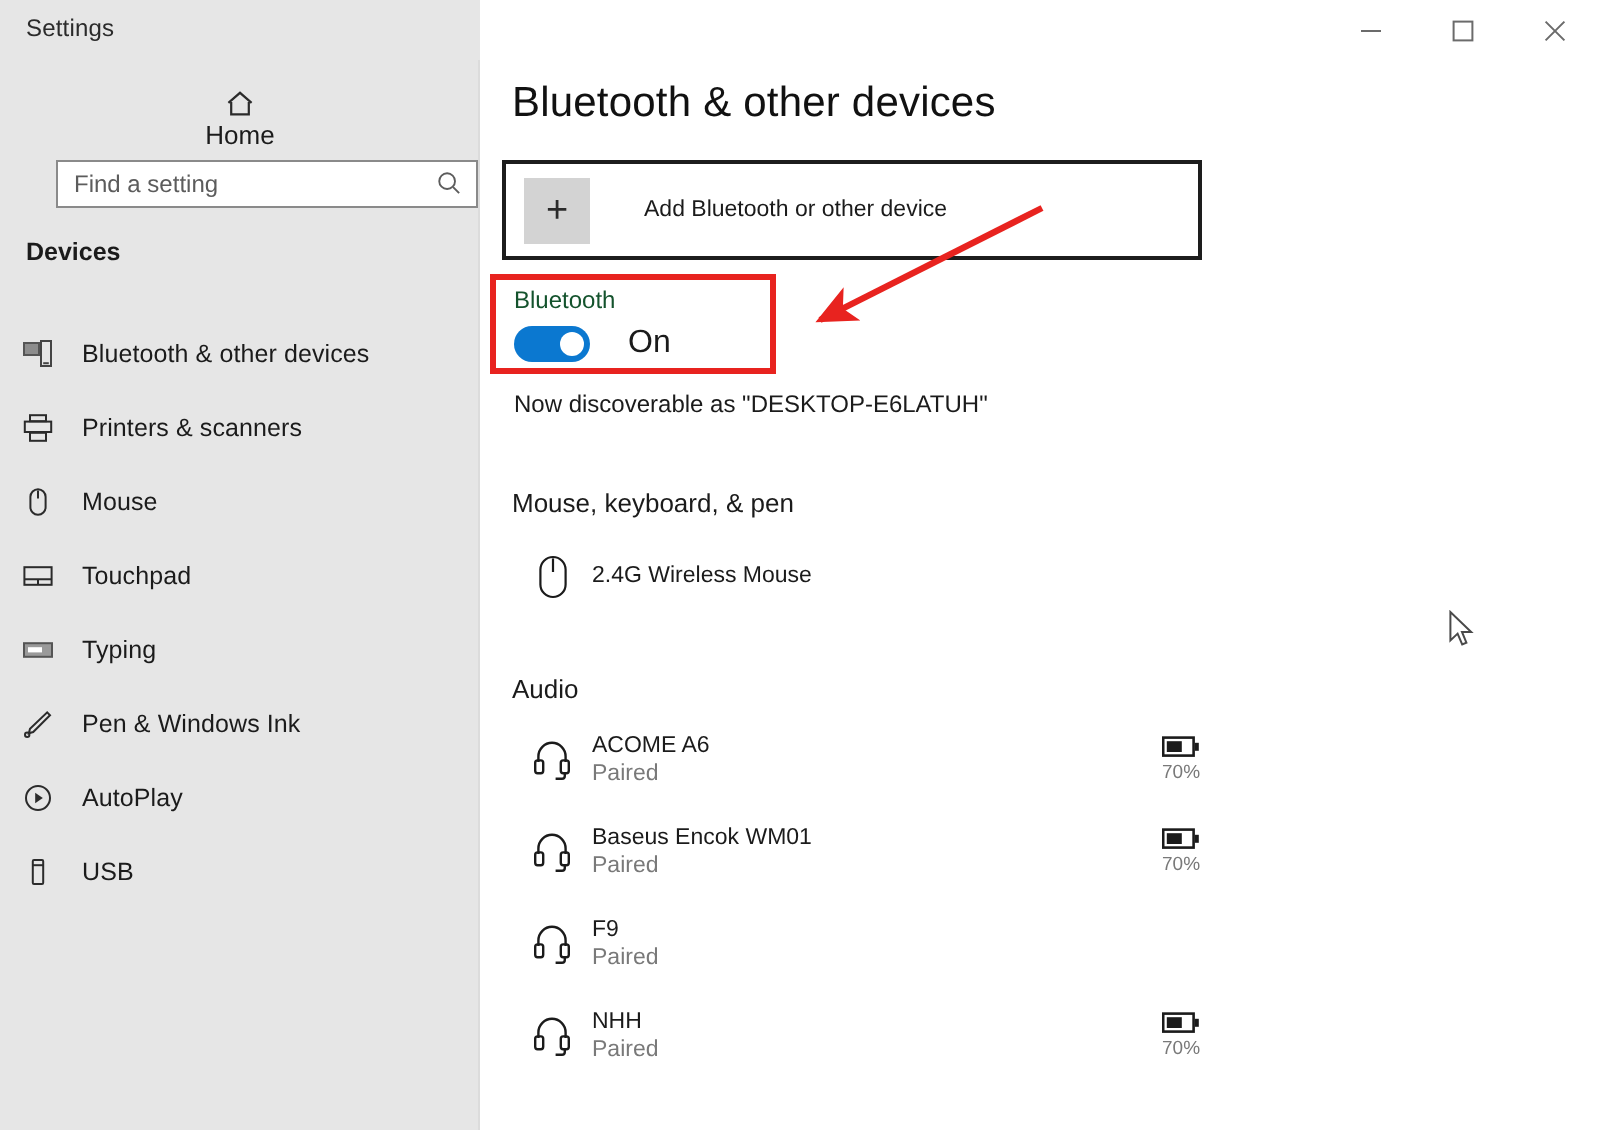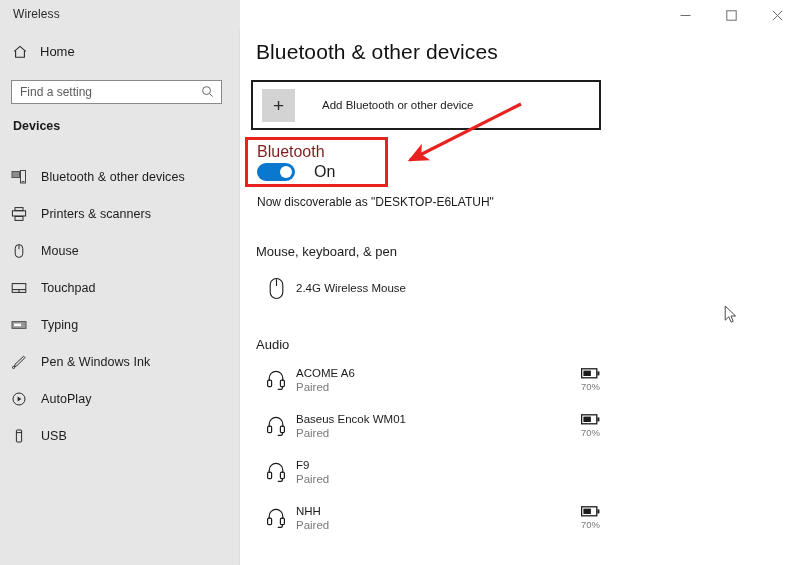--- a/index.html
+++ b/index.html
@@ -46,30 +46,30 @@
   
   .sidebar {
     position: absolute; left: 0; top: 0;
     width: 240px; height: 565px;
     background: #e6e6e6;
     border-right: 1px solid #dcdcdc;
   }
   .home-row {
     position: absolute; left: 0; top: 44px;
     width: 240px; height: 24px;
-    display: flex; align-items: flex-start;
+    display: flex; align-items: center; flex-direction: column;
   }
   .home-icon {
     width: 40px; display: flex; align-items: center; justify-content: center;
     color: #2b2b2b;
   }
   .home-label { font-size: 13px; color: #1b1b1b; }
 
   .searchbox {
-    position: absolute; left: 11px; top: 80px;
+    position: absolute; left: 28px; top: 80px;
     width: 211px; height: 24px;
     background: #ffffff;
     border: 1px solid #8a8a8a;
     display: flex; align-items: center;
   }
   .searchbox input {
     border: 0; outline: 0; background: transparent;
     font-family: "Liberation Sans", sans-serif;
     font-size: 12px; color: #444;
     padding-left: 8px; width: 180px; height: 20px;
@@ -130,21 +130,21 @@
 
   .bt-highlight {
     position: absolute; left: 4px; top: 137px;
     width: 143px; height: 50px;
     border: 3px solid #e8231f;
     background: transparent;
     z-index: 5;
   }
   .bt-label {
     position: absolute; left: 16px; top: 143px;
-    font-size: 16px; color: #7f1d1d;
+    font-size: 12px; color: #14532d;
   }
   .toggle-row {
     position: absolute; left: 16px; top: 163px;
     display: flex; align-items: center;
   }
   .toggle {
     width: 38px; height: 18px; border-radius: 9px;
     background: #0b78d0;
     position: relative;
   }
@@ -433,21 +433,21 @@
           <rect x="16.4" y="3.4" width="2" height="4" fill="#1b1b1b"></rect>
         </svg>
         <span class="batt-pct">70%</span>
       </span>
     </div>
 
   </div>
 
   <div class="titlebar">
     <div class="titlebar-left"></div>
-    <div class="app-title">Wireless</div>
+    <div class="app-title">Settings</div>
     <div class="wincontrols">
       <div class="wbtn">
         <svg width="11" height="11" viewBox="0 0 11 11">
             <path d="M0.5 5.5 H10.5" stroke="currentColor" stroke-width="1"></path>
           </svg>
       </div>
       <div class="wbtn">
         <svg width="11" height="11" viewBox="0 0 11 11">
             <rect x="0.8" y="0.8" width="9.4" height="9.4" fill="none" stroke="currentColor" stroke-width="1"></rect>
           </svg>

